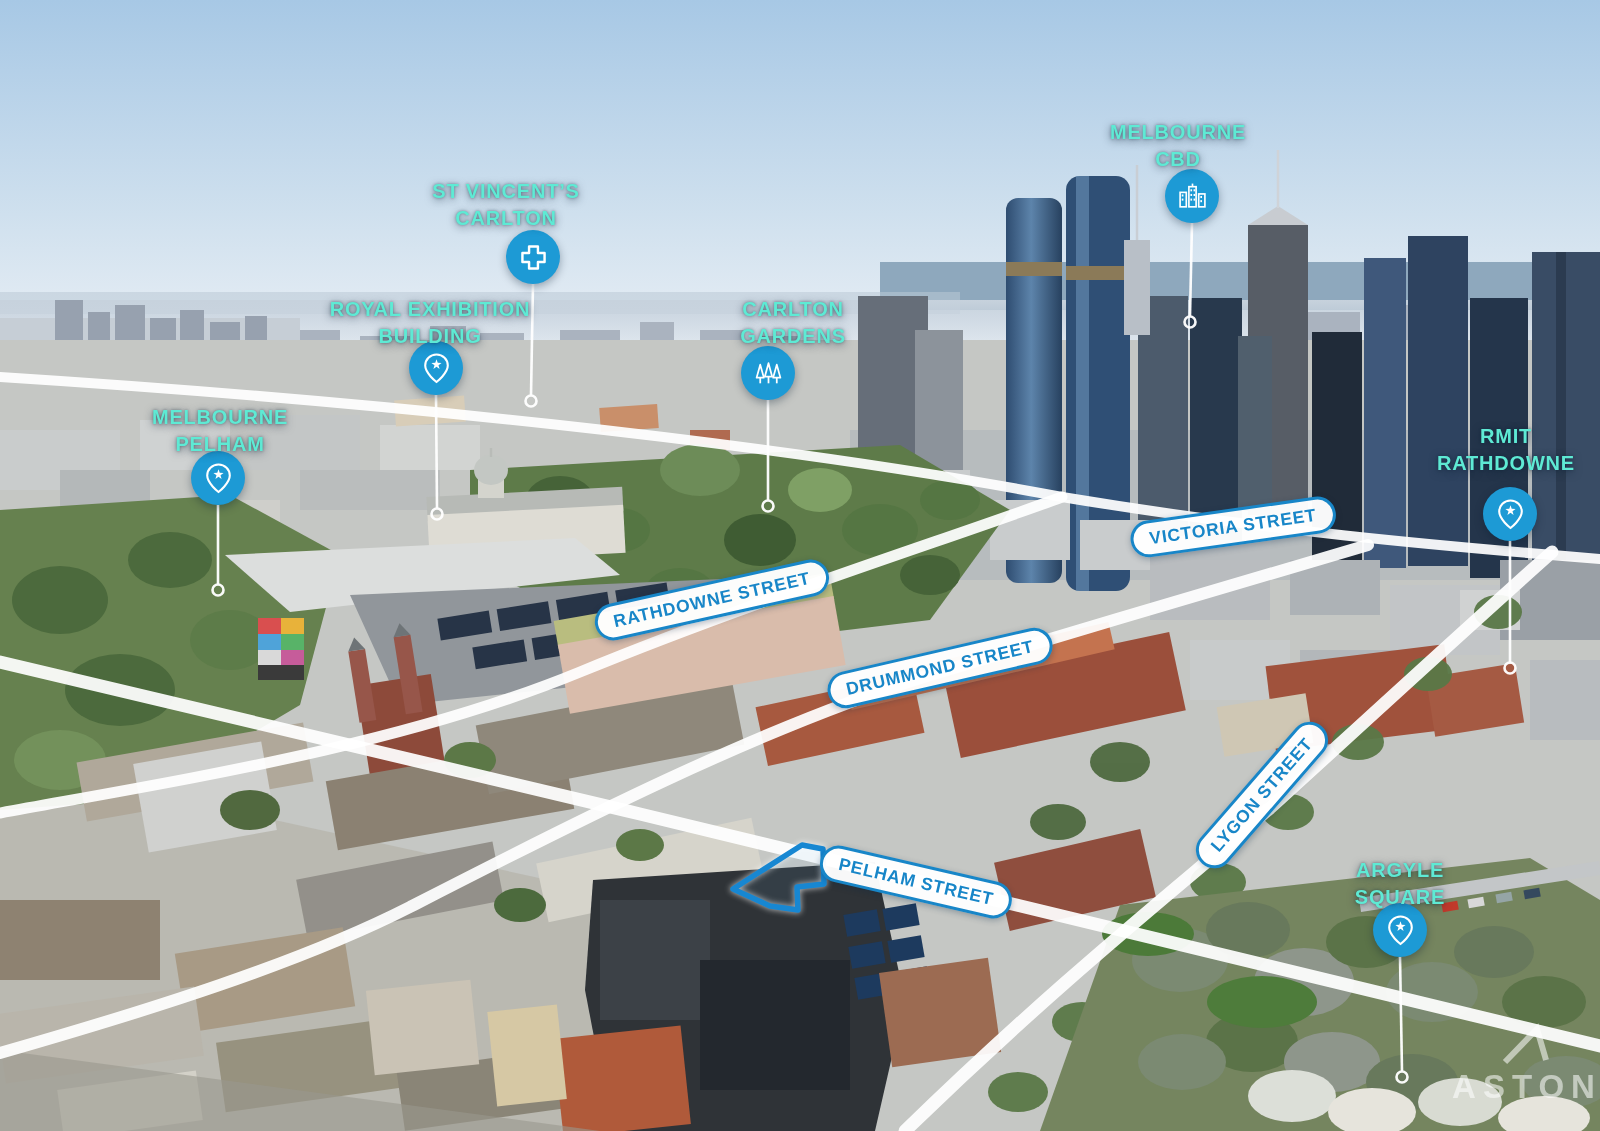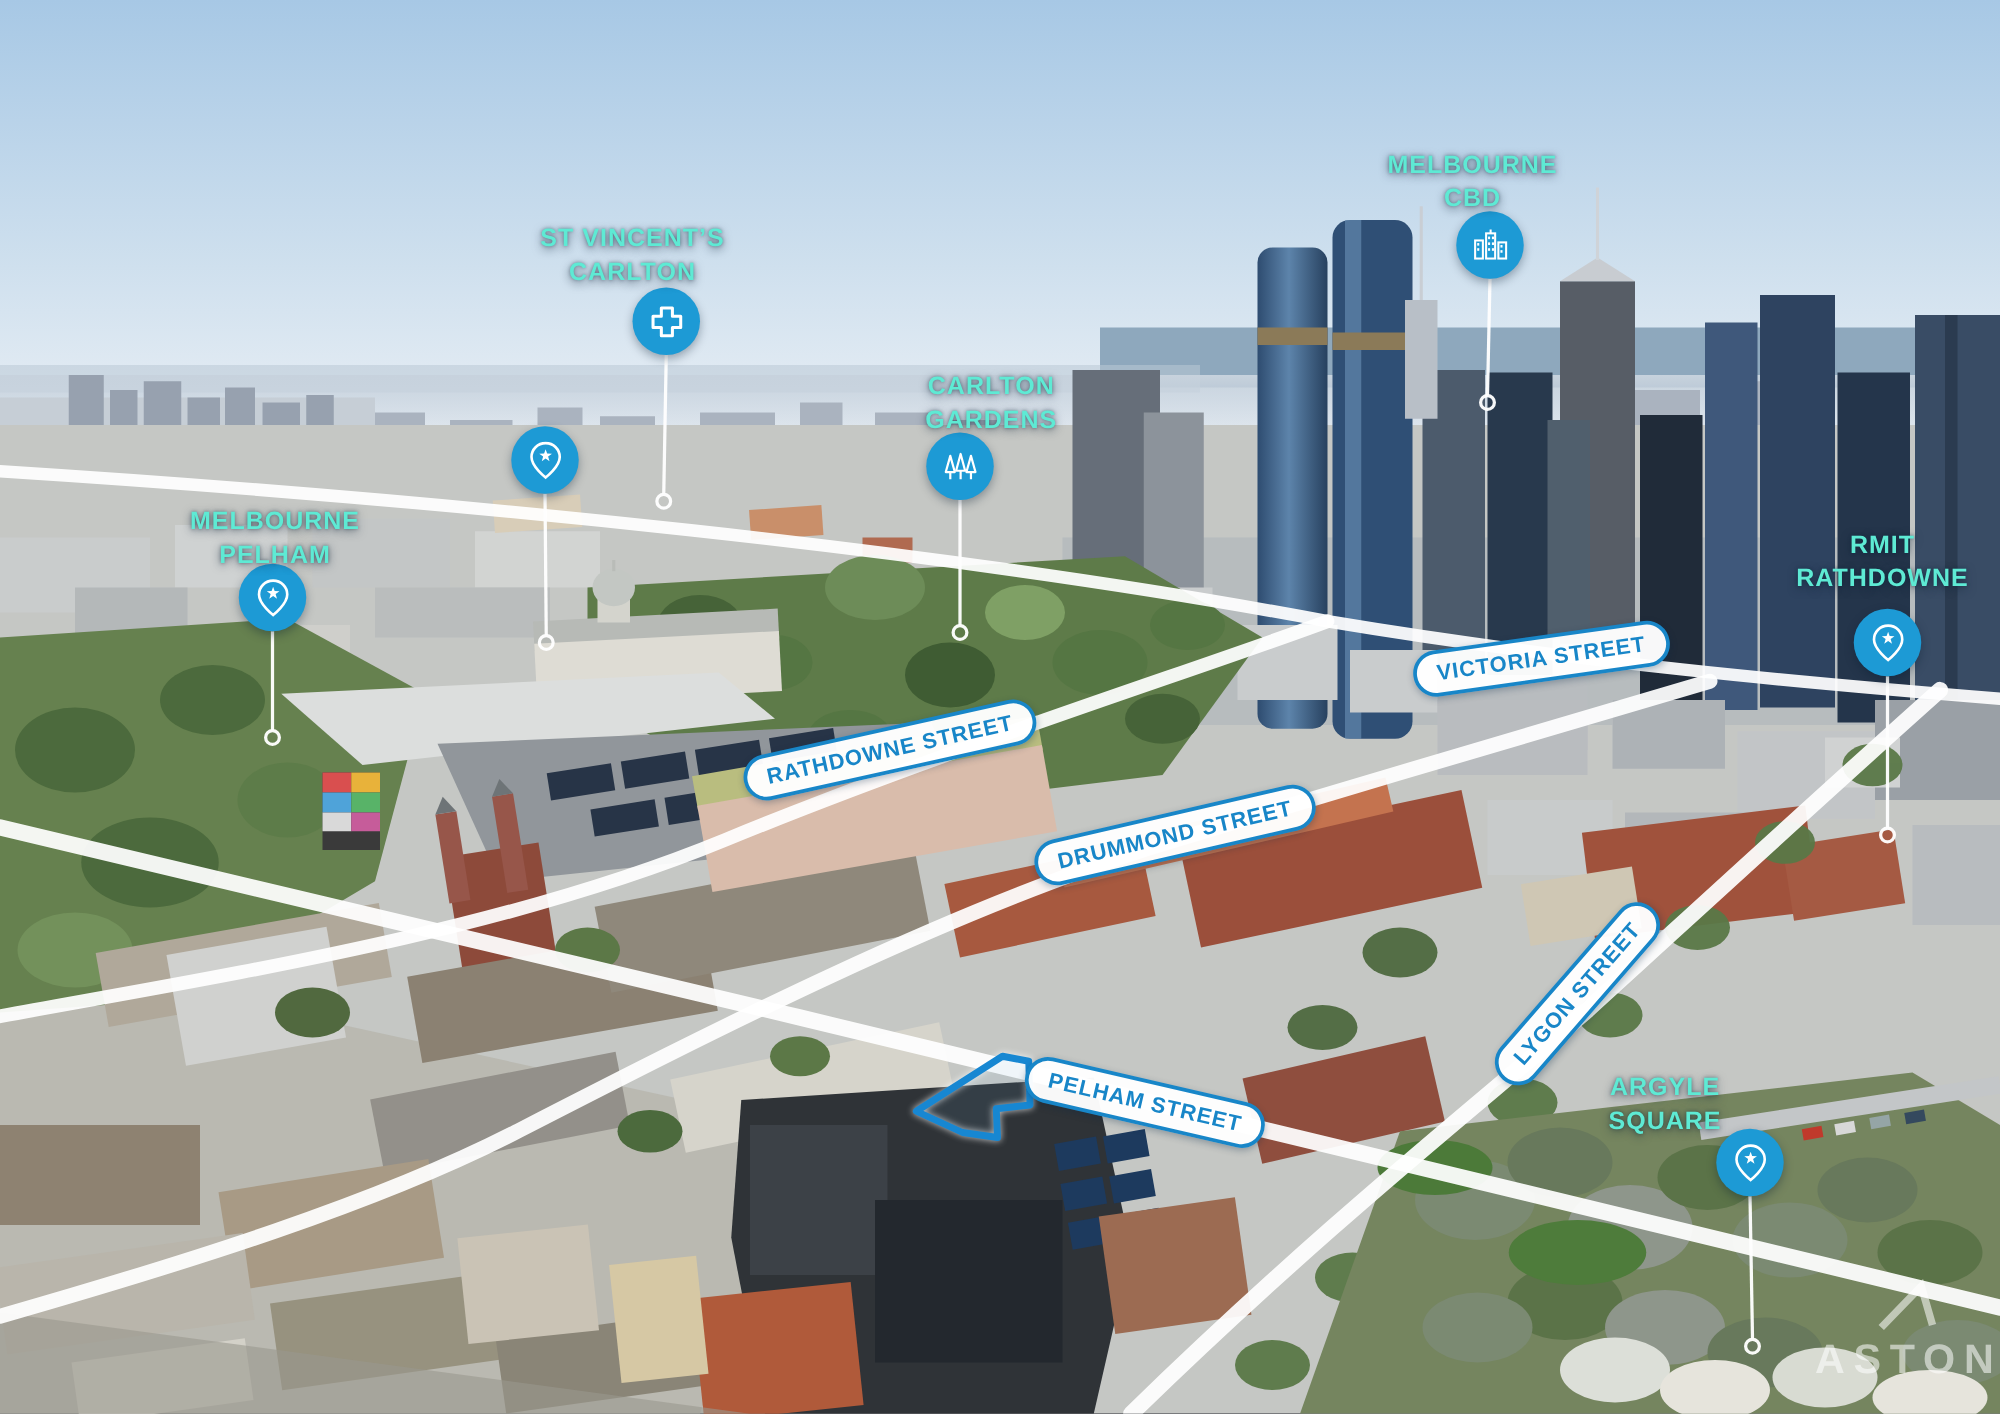--- a/index.html
+++ b/index.html
@@ -399,37 +399,41 @@
     <svg viewBox="0 0 24 28">
       <path d="M12,1.4 C6.2,1.4 1.8,5.9 1.8,11.4 c0,7 10.2,14.8 10.2,14.8 s10.2,-7.8 10.2,-14.8 C22.2,5.9 17.8,1.4 12,1.4 Z" fill="none" stroke="#fff" stroke-width="1.9"></path>
       <polygon fill="#fff" points="12,5.7 13.1,8.9 16.6,9 13.8,11.1 14.8,14.4 12,12.4 9.2,14.4 10.2,11.1 7.4,9 10.9,8.9"></polygon>
     </svg>
   </div>
 
   <div class="landmark-label" style="left:220px;top:431px">
     <div>MELBOURNE</div>
     <div>PELHAM</div>
   </div>
+  <div class="landmark-label" style="left:430px;top:323px">
+    <div>ROYAL EXHIBITION</div>
+    <div>BUILDING</div>
+  </div>
   <div class="landmark-label" style="left:506px;top:205px">
     <div>ST VINCENT’S</div>
     <div>CARLTON</div>
   </div>
   <div class="landmark-label" style="left:793px;top:323px">
     <div>CARLTON</div>
     <div>GARDENS</div>
   </div>
   <div class="landmark-label" style="left:1178px;top:146px">
     <div>MELBOURNE</div>
     <div>CBD</div>
   </div>
   <div class="landmark-label" style="left:1506px;top:450px">
     <div>RMIT</div>
     <div>RATHDOWNE</div>
   </div>
-  <div class="landmark-label" style="left:1332px;top:884px">
+  <div class="landmark-label" style="left:1400px;top:884px">
     <div>ARGYLE</div>
     <div>SQUARE</div>
   </div>
 
   <div class="street-pill" style="left:1233px;top:527px;--rot:-8deg">VICTORIA STREET</div>
   <div class="street-pill" style="left:712px;top:600px;--rot:-12.5deg">RATHDOWNE STREET</div>
   <div class="street-pill" style="left:940px;top:668px;--rot:-13deg">DRUMMOND STREET</div>
   <div class="street-pill" style="left:1262px;top:795px;--rot:-49deg">LYGON STREET</div>
   <div class="street-pill" style="left:916px;top:882px;--rot:13deg">PELHAM STREET</div>
 

